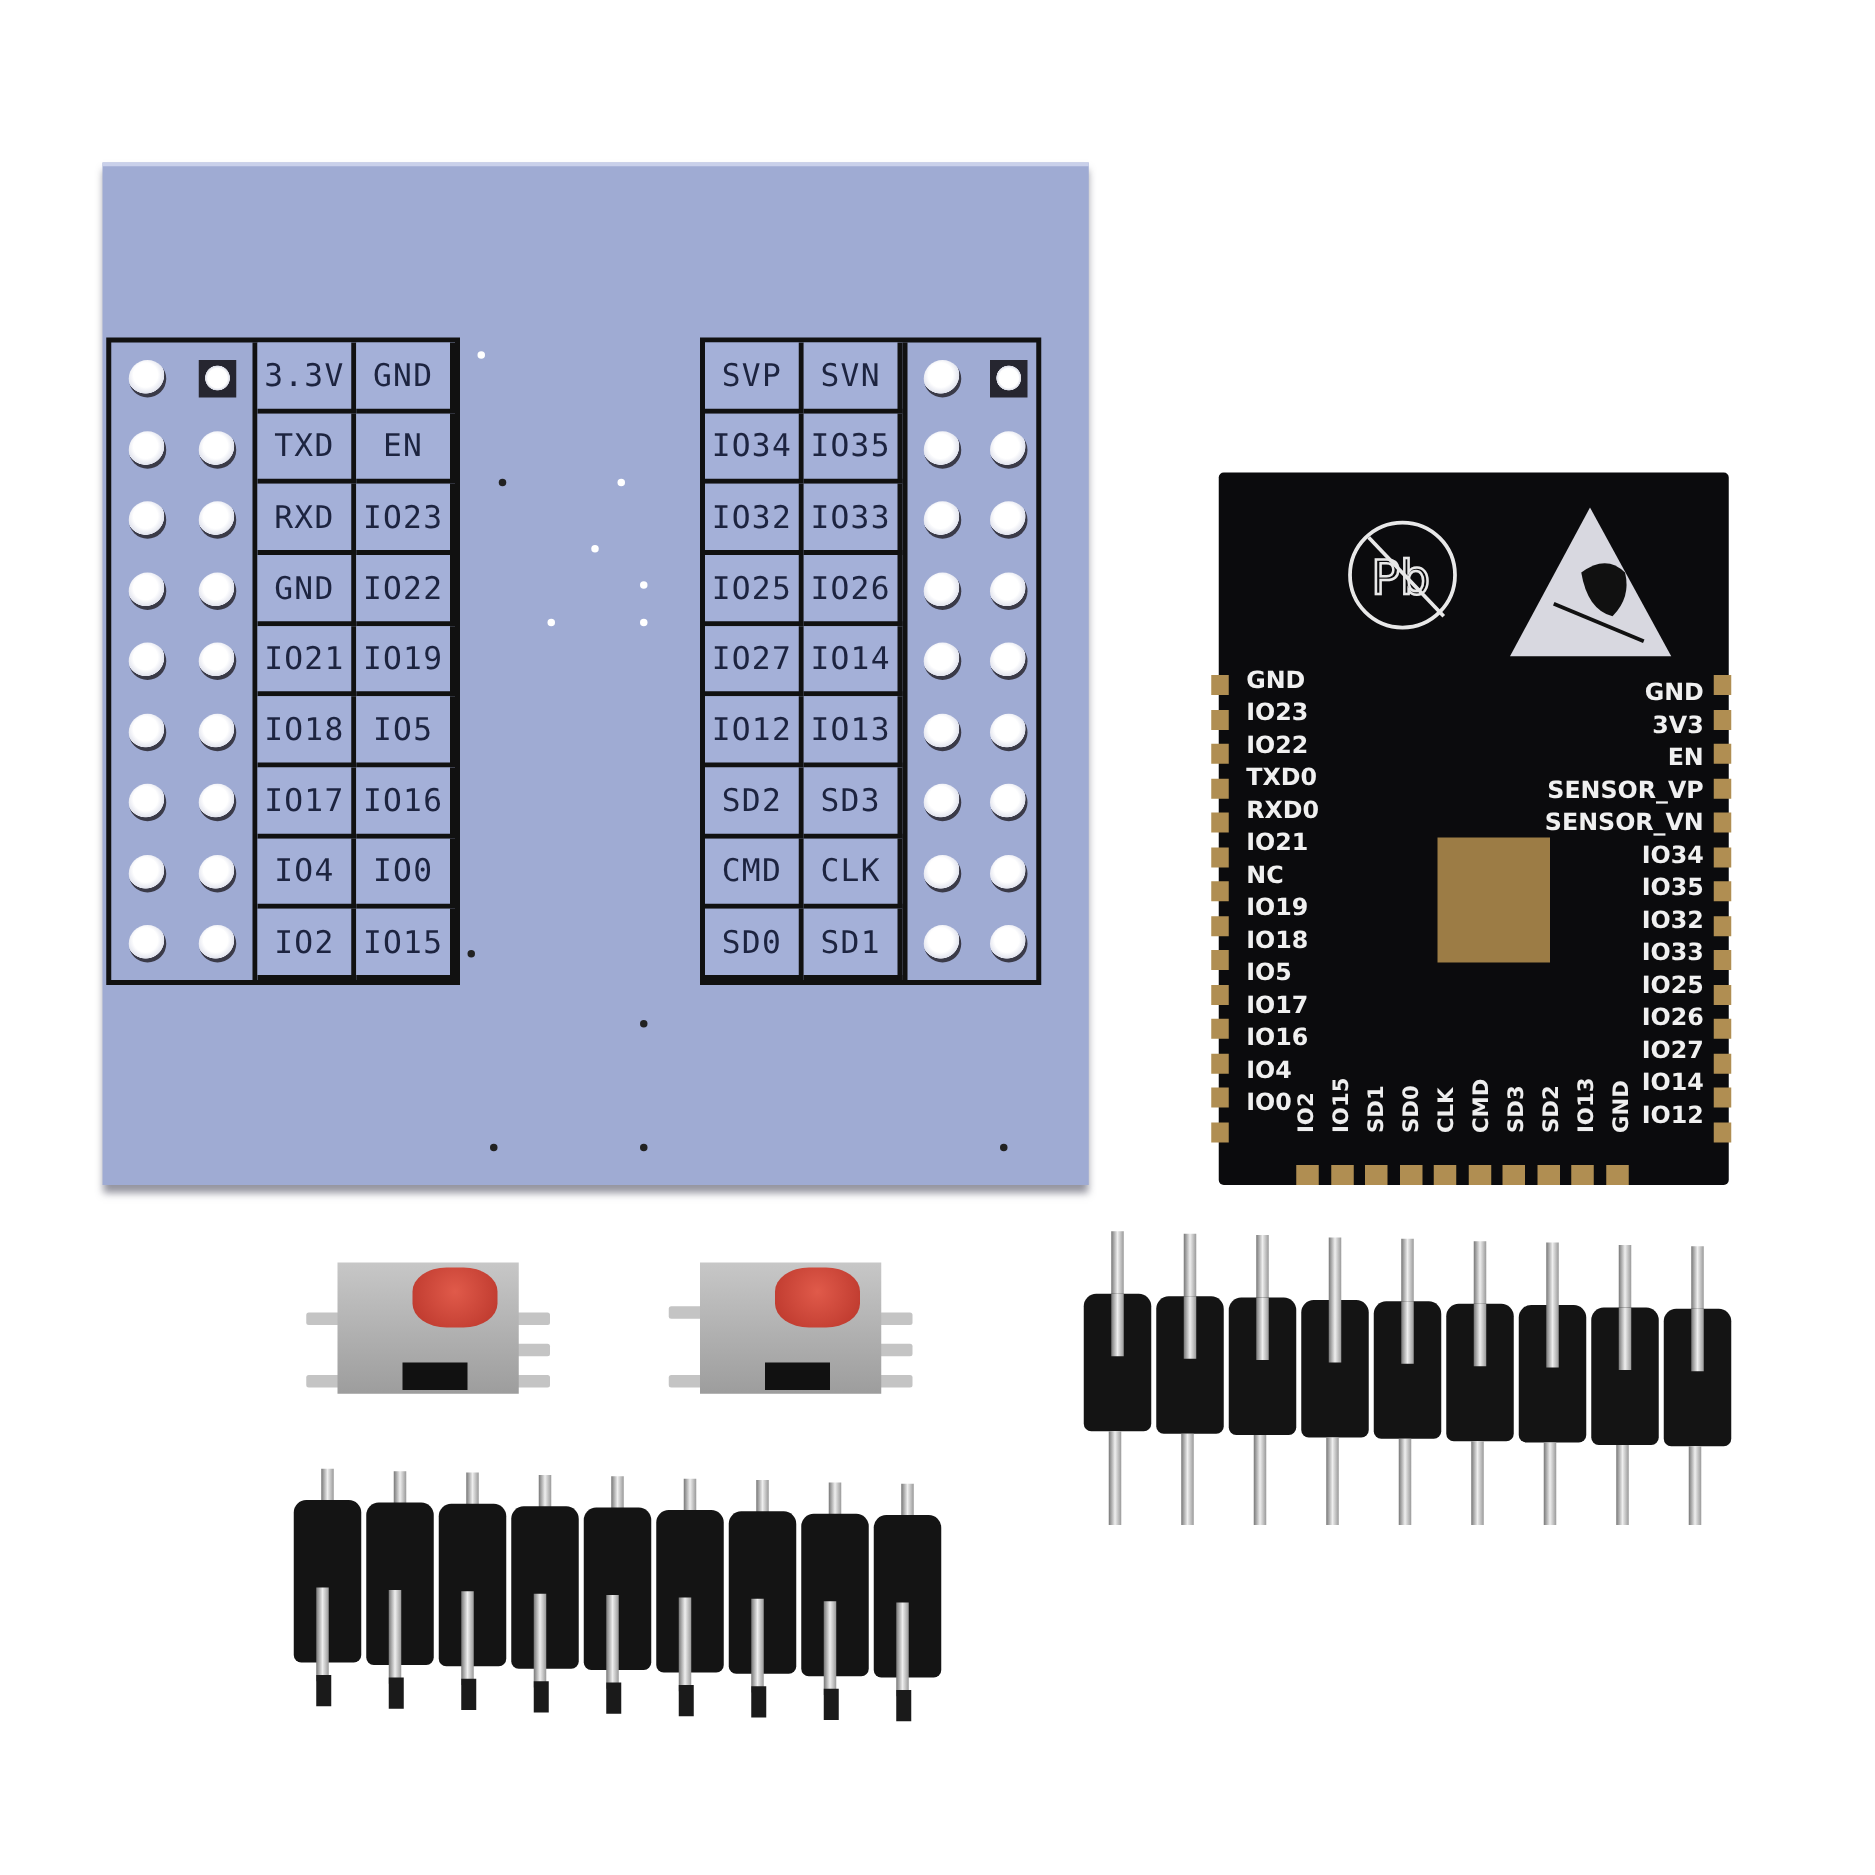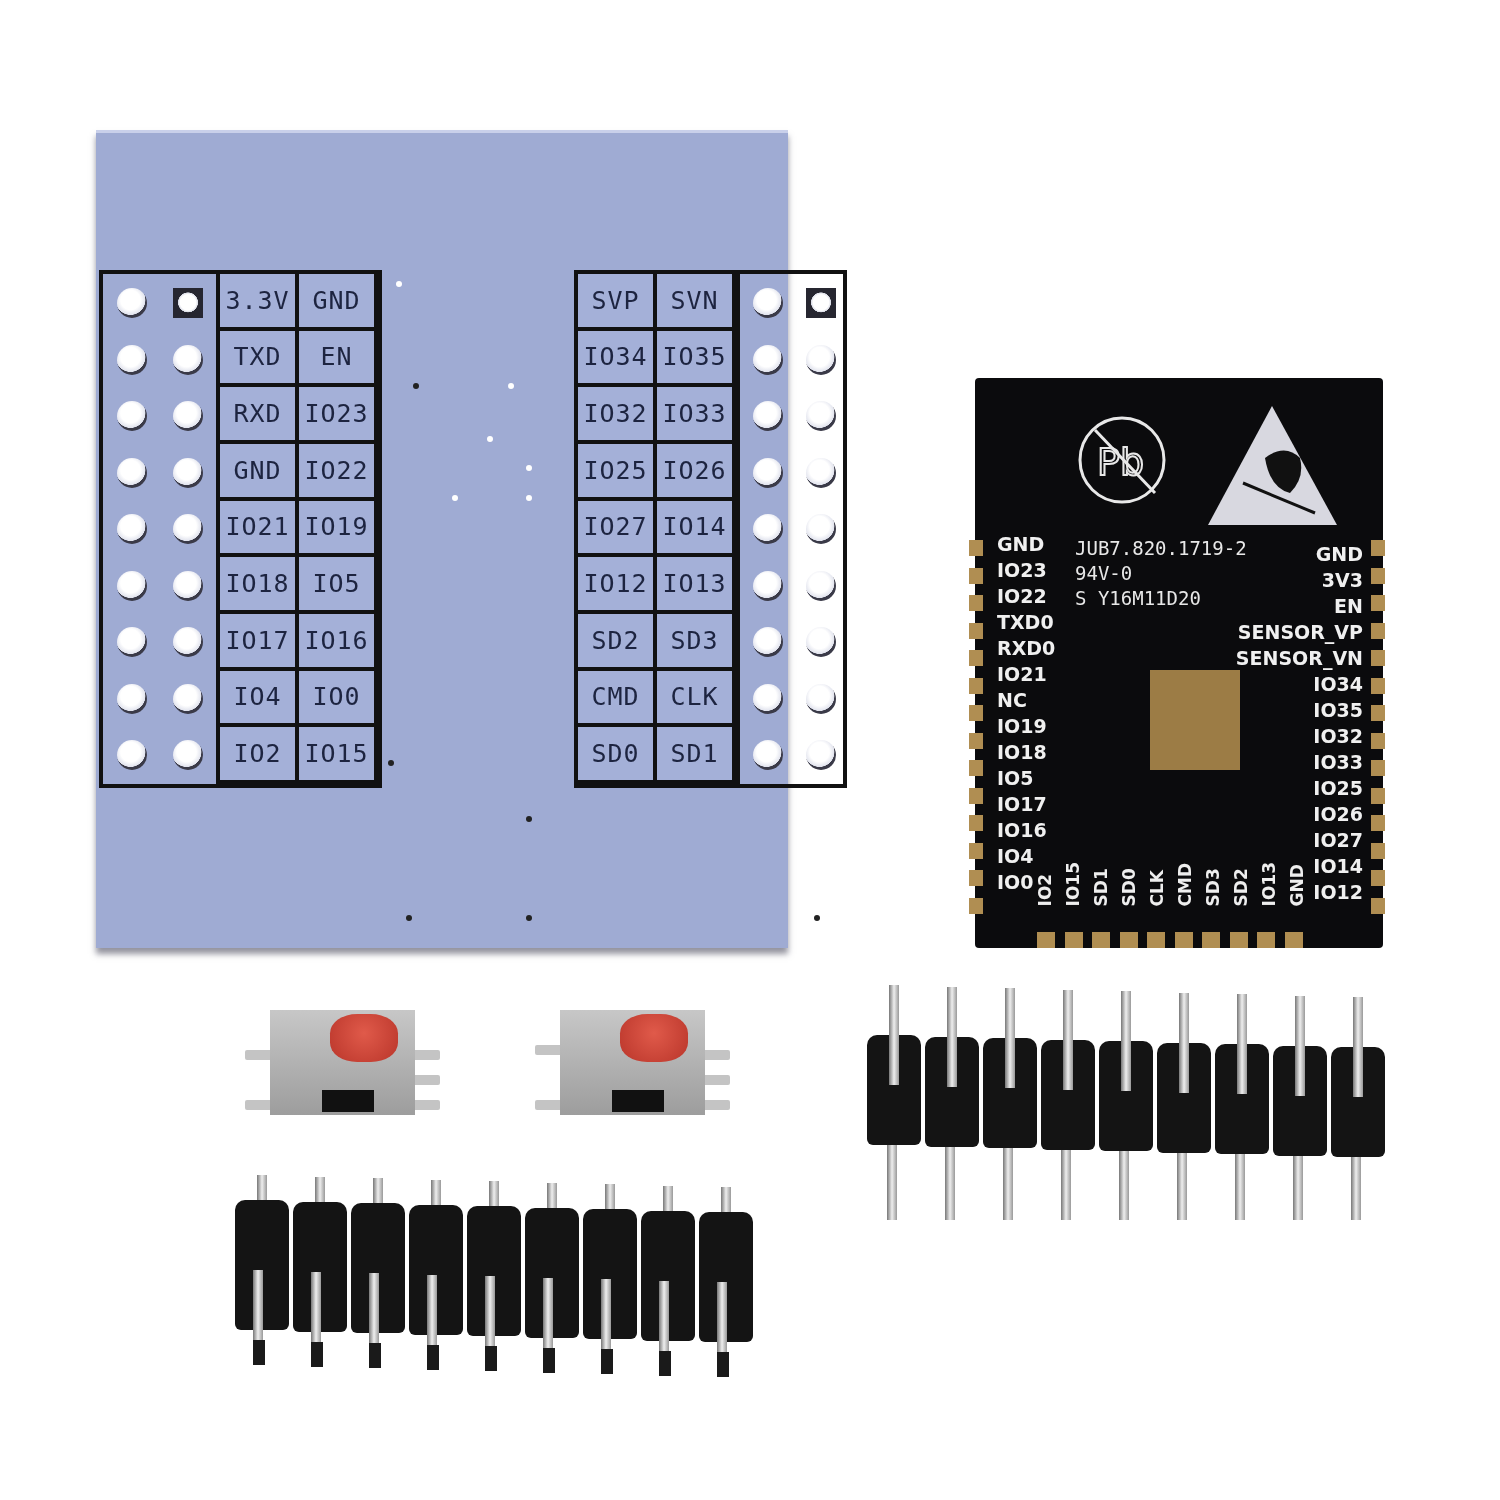--- a/index.html
+++ b/index.html
@@ -2,21 +2,21 @@
 <html><head>
   <meta charset="utf-8">
   <style>
     html, body { margin: 0; padding: 0; }
     body {
       width: 1500px; height: 1500px; background: #ffffff; position: relative; overflow: hidden;
       font-family: "DejaVu Sans Mono", "Liberation Mono", monospace;
     }
     
     .board {
-      position: absolute; left: 96px; top: 130px; width: 692px; height: 815px;
+      position: absolute; left: 82px; top: 130px; width: 789px; height: 815px;
       background: #9fabd3; box-shadow: 0 6px 6px rgba(60,60,80,0.55);
       border-top: 3px solid #c9d0ea;
     }
     .hdr-block { position: absolute; border: 4px solid #111; }
     .pin-col { position: absolute; top: 0; bottom: 0; border-right: 4px solid #111; }
     .pad {
       position: absolute; width: 30px; height: 30px; border-radius: 50%;
       background: radial-gradient(circle at 45% 40%, #ffffff 0 40%, #e2e4ee 60%, #3a3a48 62% 78%, #8e96bd 80%);
     }
     .pad.square { border-radius: 0; background: radial-gradient(circle at 50% 48%, #ffffff 0 36%, #dadce6 45%, #262630 47% 100%); }
@@ -163,25 +163,20 @@
   <svg style="position:absolute; left:100px; top:35px;" width="95" height="95" viewBox="0 0 95 95">
     <circle cx="47" cy="47" r="42" fill="none" stroke="#e8e8e8" stroke-width="3"></circle>
     <line x1="20" y1="17" x2="80" y2="80" stroke="#e8e8e8" stroke-width="3"></line>
     <text x="22" y="62" fill="none" stroke="#e8e8e8" stroke-width="2" font-family="DejaVu Sans, sans-serif" font-size="38">Pb</text>
   </svg>
   <svg style="position:absolute; left:230px; top:25px;" width="135" height="125" viewBox="0 0 135 125">
     <polygon points="67,3 132,122 3,122" fill="#d8d8e0"></polygon>
     <path d="M60,55 q20,-15 35,0 q5,20 -10,35 q-20,-5 -25,-35z" fill="#111"></path>
     <line x1="38" y1="80" x2="110" y2="110" stroke="#111" stroke-width="3"></line>
   </svg>
-  <div class="marking">
-    <div>JUB7.820.1719-2</div>
-    <div>94V-0</div>
-    <div>S Y16M11D20</div>
-  </div>
   <div class="gold-pad"></div>
   <div class="mod-text mod-left" id="modLeft" style="top:155px;">
       <span>GND</span>
       <span>IO23</span>
       <span>IO22</span>
       <span>TXD0</span>
       <span>RXD0</span>
       <span>IO21</span>
       <span>NC</span>
       <span>IO19</span>

